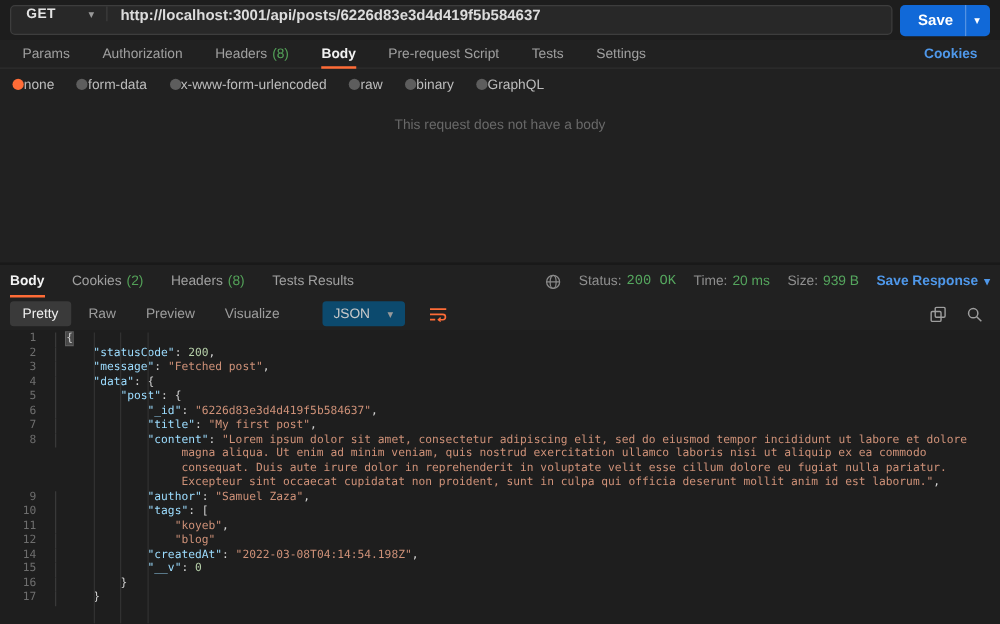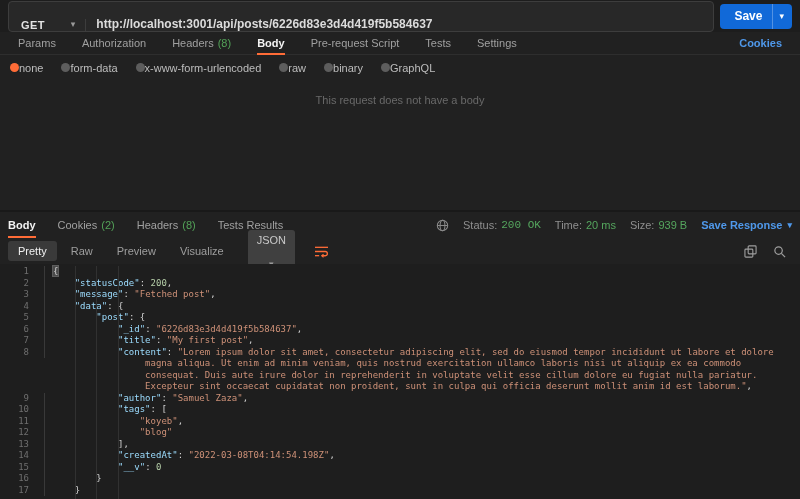--- a/index.html
+++ b/index.html
@@ -6,21 +6,21 @@
   html,body { width:800px; height:499px; overflow:hidden; }
   body {
     background:#212121;
     font-family:"Liberation Sans", sans-serif;
     color:#c7c7c7;
     display:flex; flex-direction:column;
   }
 
   
   .url-row { height:32px; background:#1d1d1d; display:flex; align-items:center; padding:4px 8px; gap:6px; flex:none; }
-  .url-group { flex:1; display:flex; align-items:flex-end; background:#282828; border:1px solid #3d3d3d; border-radius:4px; height:31px; overflow:hidden; }
+  .url-group { flex:1; display:flex; align-items:flex-start; background:#282828; border:1px solid #3d3d3d; border-radius:4px; height:24px; overflow:hidden; }
   .method { display:flex; align-items:center; gap:26px; padding:0 10px 0 12px; cursor:pointer; border-right:1px solid #3d3d3d; }
   .method .m-label { font-size:11px; font-weight:700; letter-spacing:.4px; color:#e4e4e4; }
   .chev { font-size:9px; color:#9a9a9a; line-height:1; }
   .url-input { flex:1; display:flex; align-items:center; padding:0 10px; }
   .url-input span { font-size:12px; font-weight:600; color:#dcdcdc; white-space:nowrap; overflow:hidden; }
   .send-btn { height:25px; border-radius:4px; border:none; display:flex; align-items:center; cursor:pointer; padding:0; overflow:hidden; flex:none; }
   .send-main { color:#fff; font-size:12px; font-weight:700; padding:0 10px 0 14px; height:100%; display:flex; align-items:center; }
   .send-caret { height:100%; display:flex; align-items:center; padding:0 8px 0 6px; border-left:1px solid rgba(255,255,255,.28); color:#fff; }
 
   
@@ -48,21 +48,21 @@
   .resp-meta { margin-left:auto; display:flex; align-items:center; gap:14px; font-size:11px; }
   .meta-item { color:#8f8f8f; display:flex; gap:4px; align-items:center; }
   .meta-item b { font-weight:400; }
   .save-resp { color:#4f98ea; font-weight:600; display:flex; align-items:center; gap:5px; cursor:pointer; }
   .globe { color:#8a8a8a; display:flex; align-items:center; }
 
   
   .view-bar { height:26px; display:flex; align-items:center; padding:0 8px; gap:4px; flex:none; }
   .vtab { font-size:11px; color:#9e9e9e; padding:4px 10px; border-radius:3px; cursor:pointer; }
   .vtab.active { background:#3a3a3a; color:#f0f0f0; }
-  .fmt-select { margin-left:10px; display:flex; align-items:center; gap:14px; background:#404040; border-radius:3px; padding:4px 9px; font-size:11px; color:#c9c9c9; cursor:pointer;flex-direction:column; }
+  .fmt-select { margin-left:20px; display:flex; align-items:center; gap:14px; background:#0c4a6e; border-radius:3px; padding:4px 9px; font-size:11px; color:#c9c9c9; cursor:pointer; }
   .wrap-btn { margin-left:10px; display:flex; align-items:center; padding:3px 5px; border-radius:3px; cursor:pointer; color:#ff6c37; }
   .view-right { margin-left:auto; display:flex; align-items:center; gap:16px; color:#9e9e9e; padding-right:6px; }
   .icon-btn { display:flex; align-items:center; cursor:pointer; }
 
   
   .code-area { flex:1; background:#1e1e1e; position:relative; overflow:hidden;
     font-family:"DejaVu Sans Mono", monospace; font-size:9px; line-height:11.5px; }
   .guide { position:absolute; top:2px; bottom:0; width:1px; background:#313131; }
   .code-row { display:flex; align-items:flex-start; }
   .ln { flex:none; width:45px; text-align:right; padding-right:15px; color:#6e6e6e; border-right:1px solid #393939; user-select:none; }
@@ -277,24 +277,20 @@
         </div>
         <div class="code-row">
           <span class="ln">11</span>
           <div class="code-text" style="padding-left: calc(21ch + 8px); text-indent: -5ch;"><span class="seg-string">"koyeb"</span><span class="seg-punct">,</span></div>
         </div>
         <div class="code-row">
           <span class="ln">12</span>
           <div class="code-text" style="padding-left: calc(21ch + 8px); text-indent: -5ch;"><span class="seg-string">"blog"</span></div>
         </div>
         <div class="code-row">
-          <span class="ln">13</span>
-          <div class="code-text" style="padding-left: calc(17ch + 8px); text-indent: -5ch;"><span class="seg-punct">],</span></div>
-        </div>
-        <div class="code-row">
           <span class="ln">14</span>
           <div class="code-text" style="padding-left: calc(17ch + 8px); text-indent: -5ch;"><span class="seg-key">"createdAt"</span><span class="seg-punct">: </span><span class="seg-string">"2022-03-08T04:14:54.198Z"</span><span class="seg-punct">,</span></div>
         </div>
         <div class="code-row">
           <span class="ln">15</span>
           <div class="code-text" style="padding-left: calc(17ch + 8px); text-indent: -5ch;"><span class="seg-key">"__v"</span><span class="seg-punct">: </span><span class="seg-number">0</span></div>
         </div>
         <div class="code-row">
           <span class="ln">16</span>
           <div class="code-text" style="padding-left: calc(13ch + 8px); text-indent: -5ch;"><span class="seg-punct">}</span></div>

